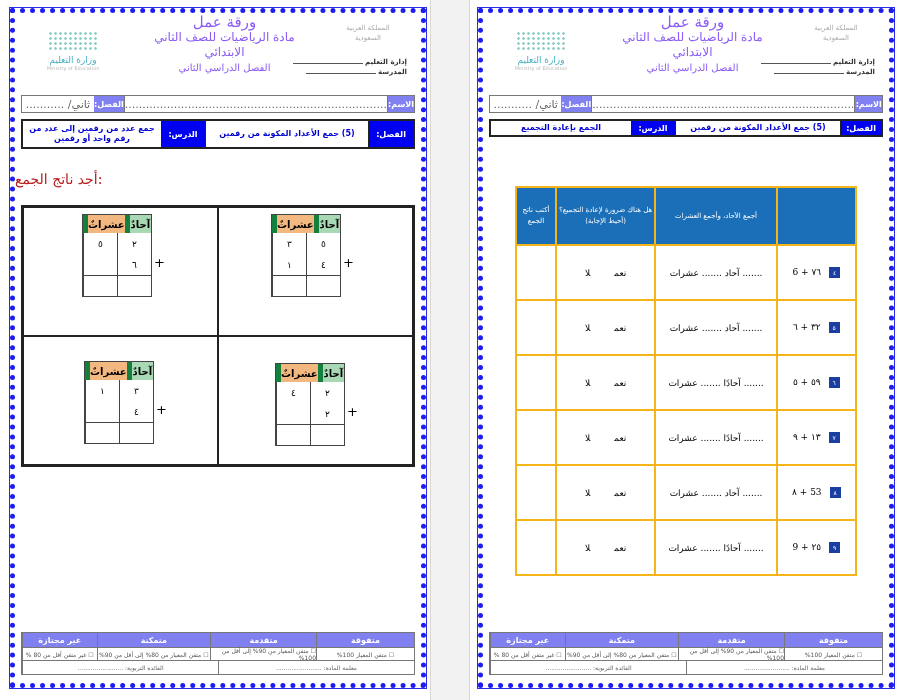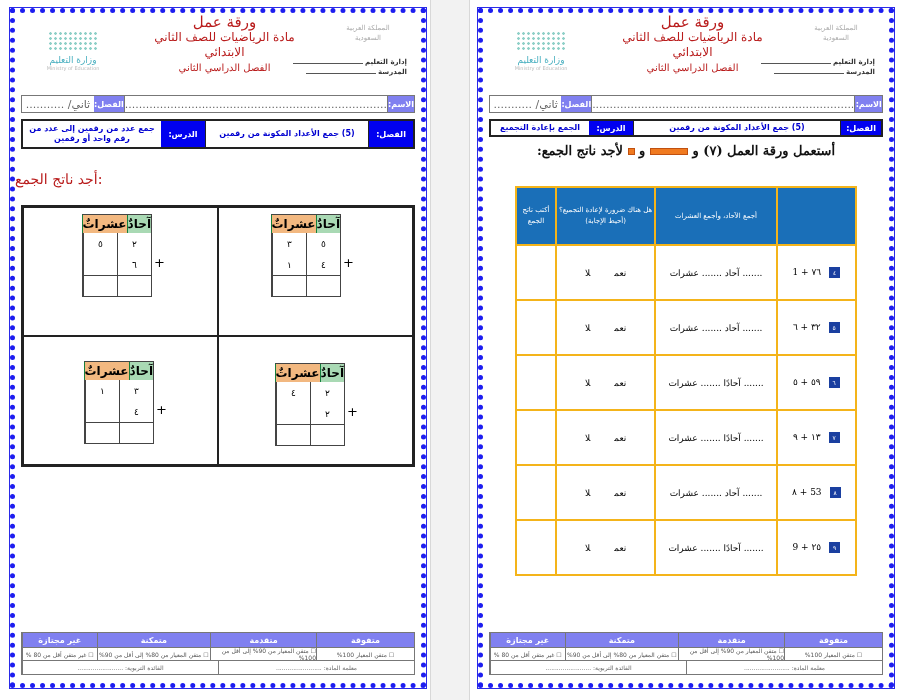--- a/index.html
+++ b/index.html
@@ -4,38 +4,38 @@
 <style>
 *{box-sizing:border-box;margin:0;padding:0}
 body{width:900px;height:700px;background:#fff;position:relative;overflow:hidden;font-family:"DejaVu Sans",sans-serif}
 .gap{position:absolute;left:430px;top:0;width:40px;height:700px;background:#f2f2f2;border-left:1px solid #d8d8d8;border-right:1px solid #d8d8d8}
 .page{position:absolute;top:8px;width:416px;height:680px;border:5px dotted #1d1df0;outline:1px solid #2a2ae8;background:#fff}
 .p1{left:10px}.p2{left:478px}
 .hdr{position:relative;height:82px}
 .ksa{position:absolute;right:18px;top:10px;width:70px;height:24px;color:#aaa;font-size:7px;text-align:center;line-height:10px}
 .admin{position:absolute;right:14px;top:44px;font-size:7px;color:#333;direction:rtl;text-align:right;line-height:10px}
 .admin span{display:inline-block;width:70px;border-bottom:1px solid #555;margin-right:2px}
-.title{position:absolute;left:123px;right:110px;top:2px;text-align:center;color:#b91c1c;font-family:"DejaVu Serif",serif;line-height:15px}
+.title{position:absolute;left:123px;right:110px;top:2px;text-align:center;color:#8b5cf6;font-family:"DejaVu Serif",serif;line-height:15px}
 .title .t1{font-size:15px}.title .t2,.title .t3{font-size:12px}.title .t4{font-size:10px}
 .moe{position:absolute;left:18px;top:18px;width:80px;text-align:center}
 .moe .dots{height:20px;margin:0 auto;width:50px;background:radial-gradient(circle,#8fd0c8 1.2px,transparent 1.5px) 0 0/5px 5px}
 .moe .n{color:#4ab0c0;font-size:9px;margin-top:4px}
 .moe .s{color:#bbb;font-size:5px}
 .row{position:relative;margin:0 6px;display:flex;direction:rtl;border:1px solid #777;height:18px}
 .row .lbl{background:#8080f0;color:#fff;font-size:8px;font-weight:bold;display:flex;align-items:center;justify-content:center}
 .row .fld{background:#fff;font-size:11px;color:#666;display:flex;align-items:center;justify-content:center;border-left:1px solid #777;border-right:1px solid #777}
 .row2{position:relative;margin:6px 6px 0;display:flex;direction:rtl;border:2px solid #222;height:30px}
 .row2 .lbl{background:#0000f0;color:#fff;font-size:8px;font-weight:bold;display:flex;align-items:center;justify-content:center}
 .row2 .fld{background:#fff;color:#0000d0;font-size:8px;font-weight:bold;display:flex;align-items:center;justify-content:center;text-align:center;border-left:1px solid #222;border-right:1px solid #222;line-height:10px;padding:0 3px}
 .instr{text-align:left;color:#b91c1c;font-size:14px;margin-top:22px;font-family:"DejaVu Serif",serif}
 .grid{position:absolute;left:6px;top:192px;width:394px;height:262px;border:2px solid #222;display:grid;grid-template-columns:1fr 1fr;grid-template-rows:1fr 1fr}
 .cell{border:1px solid #222;position:relative}
 .pv{position:absolute;width:70px;border:1px solid #444;font-size:9px;direction:rtl}
 .pv .h{display:flex;height:18px}
-.pv .h div{flex:1;display:flex;align-items:center;justify-content:center;font-size:12px;font-weight:bold;border-left:1px solid #15803d}
+.pv .h div{flex:1;display:flex;align-items:center;justify-content:center;font-size:10px;font-weight:bold;border-left:5px solid #15803d}
 .pv .o{background:#a9d9b4}.pv .t{background:#f2b880}
 .pv .r{display:flex;height:21px}
 .pv .r div{flex:1;display:flex;align-items:center;justify-content:center;border-left:1px solid #444}
 .pv .r.sum{border-top:1px solid #444}
 .pv .plus{position:absolute;left:-12px;top:40px;font-size:13px}
 .ftr{position:absolute;left:6px;right:6px;bottom:8px;border:1px solid #777;font-size:6px;direction:rtl}
 .ftr .fh{display:flex;background:#8080f0;color:#fff;font-weight:bold;font-size:8px;height:14px}
 .ftr .fh div{display:flex;align-items:center;justify-content:center;border-left:1px solid #777}
 .ftr .fb{display:flex;height:13px;color:#555}
 .ftr .fb div{display:flex;align-items:center;justify-content:center;border-left:1px solid #777;border-top:1px solid #777}
@@ -222,40 +222,33 @@
   <div class="row">
     <div class="lbl" style="width:44px">الاسم:</div>
     <div class="fld" style="flex:1">...........................................................................</div>
     <div class="lbl" style="width:46px">الفصل:</div>
     <div class="fld" style="width:118px;border:none">ثاني/ ...........</div>
   </div>
   <div class="row2" style="height:18px;margin-top:6px">
     <div class="lbl" style="width:40px">الفصل:</div>
     <div class="fld" style="flex:1">(5) جمع الأعداد المكونة من رقمين</div>
     <div class="lbl" style="width:44px">الدرس:</div>
-    <div class="fld" style="width:98px;border:none">الجمع بإعادة التجميع</div>
-  </div>
-  <div class="inst2">
-    <span>أستعمل ورقة العمل (٧) و</span>
-    <span class="bar"></span>
-    <span>و</span>
-    <span class="sq"></span>
-    <span>لأجد ناتج الجمع:</span>
+    <div class="fld" style="width:140px;border:none">الجمع بإعادة التجميع</div>
   </div>
 
   <table class="tbl">
     <tbody>
           <tr>
       <th style="width:80px"></th>
       <th style="width:122px">أجمع الآحاد، وأجمع العشرات</th>
       <th style="width:100px">هل هناك ضرورة لإعادة التجميع؟ (أحيط الإجابة)</th>
       <th style="width:40px">أكتب ناتج الجمع</th>
     </tr>
     <tr>
-      <td><span class="num">٤</span><span>٧٦ + 1</span></td>
+      <td><span class="num">٤</span><span>٧٦ + 6</span></td>
       <td>....... آحاد ....... عشرات</td>
       <td class="yn"><span>نعم</span><span>لا</span></td>
       <td></td>
     </tr>
     <tr>
       <td><span class="num">٥</span><span>٣٢ + ٦</span></td>
       <td>....... آحاد ....... عشرات</td>
       <td class="yn"><span>نعم</span><span>لا</span></td>
       <td></td>
     </tr>

